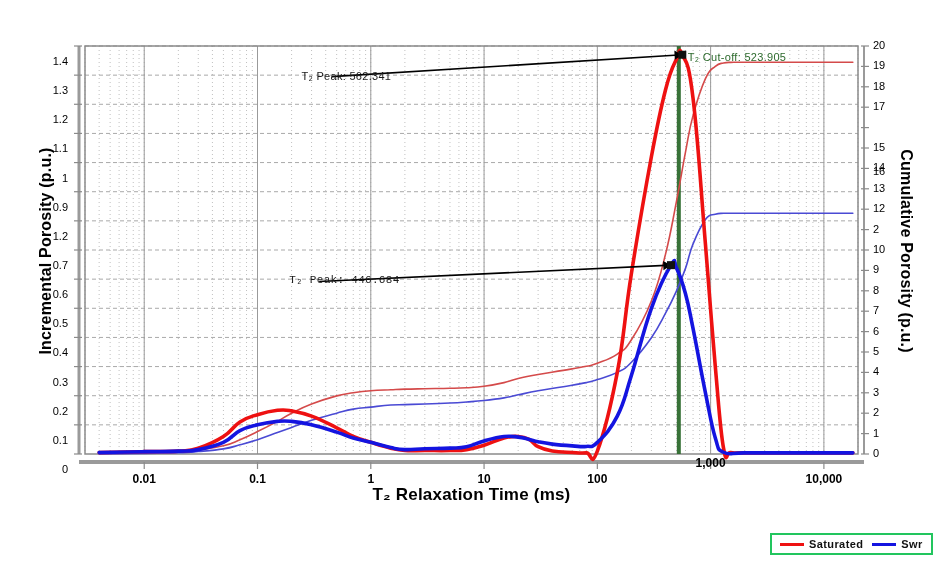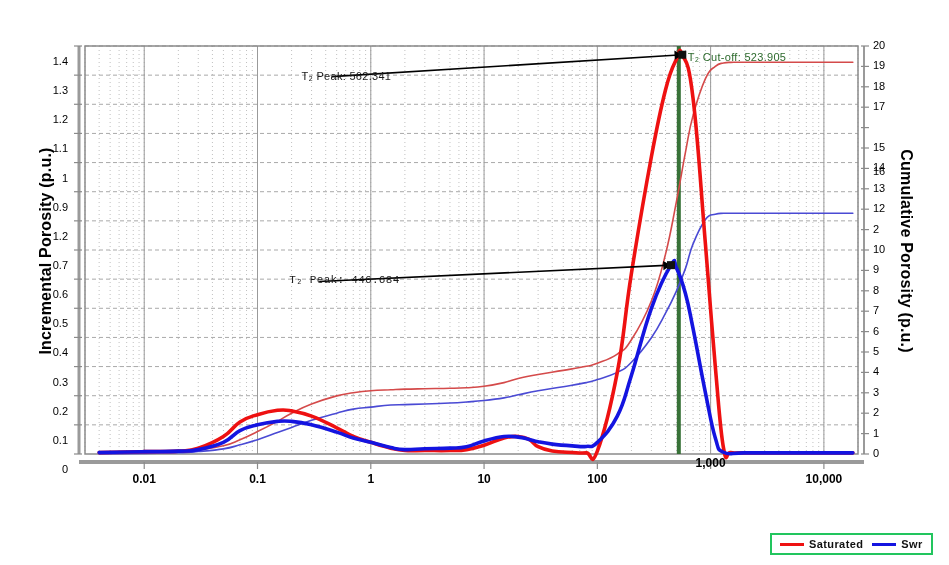--- a/index.html
+++ b/index.html
@@ -99,20 +99,21 @@
 </style>
 </head>
 <body>
 
 <div id="chart-root">
 
   <div class="axis-title" id="ylabel-left">Incremental Porosity (p.u.)</div>
 
   <div class="axis-title" id="ylabel-right">Cumulative Porosity (p.u.)</div>
 
+  <div class="axis-title" id="xlabel">T₂ Relaxation Time (ms)</div>
 
   <svg id="plot-svg" width="949" height="565">
       <rect x="85" y="46" width="773" height="408" fill="#ffffff"></rect>
       <g stroke="#bdbdbd" stroke-width="1" stroke-dasharray="1,3" opacity="0.95">
         <line x1="85" y1="46" x2="85" y2="454"></line>
         <line x1="99.15283337813968" y1="46" x2="99.15283337813968" y2="454"></line>
         <line x1="110.13062380575036" y1="46" x2="110.13062380575036" y2="454"></line>
         <line x1="119.10013168142927" y1="46" x2="119.10013168142927" y2="454"></line>
         <line x1="126.68374253395403" y1="46" x2="126.68374253395403" y2="454"></line>
         <line x1="133.25296505956896" y1="46" x2="133.25296505956896" y2="454"></line>

